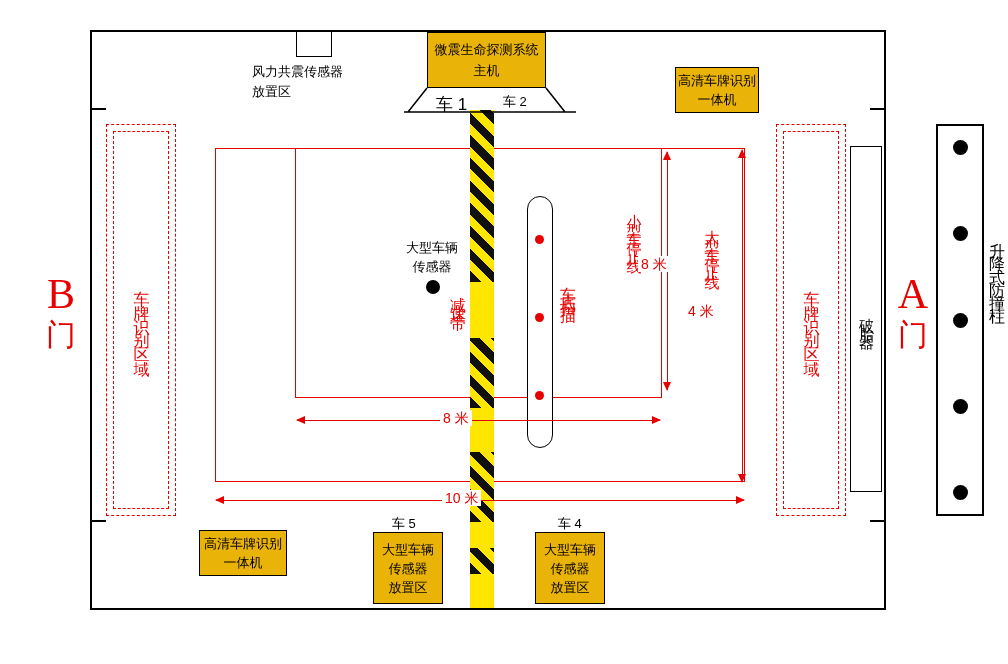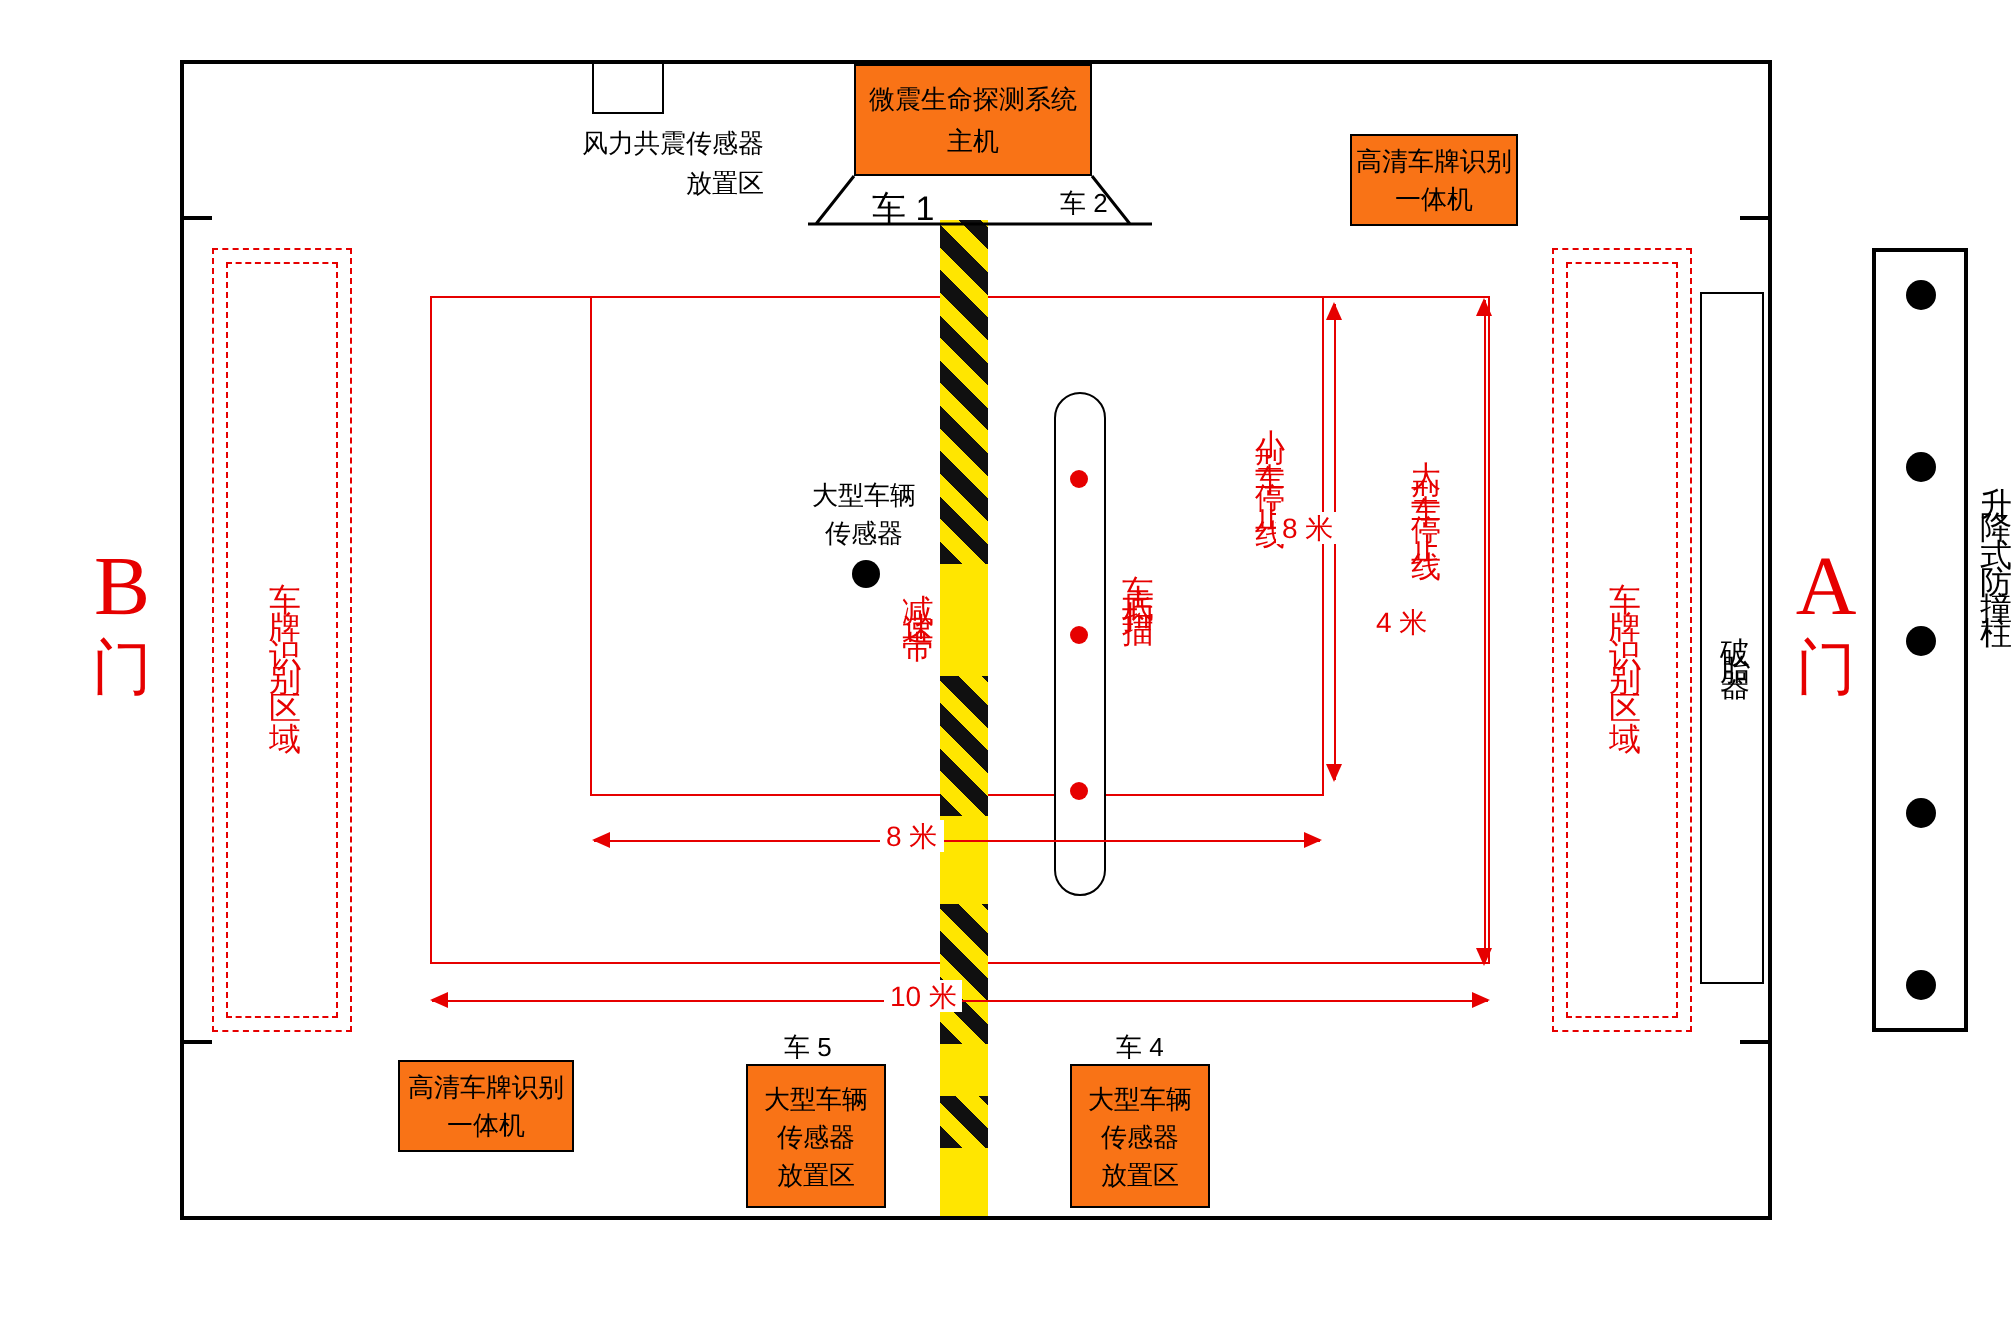--- a/index.html
+++ b/index.html
@@ -1,20 +1,20 @@
 <!DOCTYPE html>
 <html><head>
 <meta charset="utf-8">
 <style>
   *{margin:0;padding:0;box-sizing:border-box}
   html,body{background:#fff}
   #canvas{position:relative;width:1008px;height:664px;background:#fff;
           font-family:"Liberation Sans",sans-serif;color:#000;overflow:hidden}
   .abs{position:absolute}
-  .box{position:absolute;border:1px solid #000;background:#f97316;display:flex;flex-direction:column;
+  .box{position:absolute;border:1px solid #000;background:#eab308;display:flex;flex-direction:column;
        align-items:center;justify-content:center;text-align:center;z-index:4;font-size:13px;line-height:19px}
   .vtext{writing-mode:vertical-rl;text-orientation:upright}
   .red{color:#e60000}
   .dashedred{position:absolute;border:1px dashed #e60000}
   .dot{position:absolute;border-radius:50%;background:#000}
   .bdot{border-radius:50%;background:#000;width:15px;height:15px}
   .rdot{position:absolute;border-radius:50%;background:#e60000;width:9px;height:9px}
   .redrect{position:absolute;border:1px solid #e60000;z-index:1}
   .tick{position:absolute;background:#000;height:2px;width:14px}
   .arrow-v{position:absolute;width:0;border-left:1.5px solid #e60000;z-index:3}
@@ -71,34 +71,34 @@
   <div class="abs" style="left:936px;top:124px;width:48px;height:392px;border:2px solid #000;display:flex;flex-direction:column;align-items:center;justify-content:space-between;padding:14px 0">
     <span class="bdot"></span>
     <span class="bdot"></span>
     <span class="bdot"></span>
     <span class="bdot"></span>
     <span class="bdot"></span>
   </div>
   <div class="abs vtext" style="left:986px;top:230px;font-size:16px;letter-spacing:13px">升降式防撞柱</div>
 
   <div class="abs" style="left:296px;top:31px;width:36px;height:26px;border:1px solid #000;background:#fff;z-index:4"></div>
-  <div class="plainlbl" style="left:252px;top:62px;width:130px;text-align:right;font-size:13px;line-height:20px">
+  <div class="plainlbl" style="left:252px;top:62px;width:130px;text-align:left;font-size:13px;line-height:20px">
     <div>风力共震传感器</div>
     <div>放置区</div>
   </div>
 
   <div class="box" style="left:427px;top:32px;width:119px;height:56px;border-width:1.5px;row-gap:2px">
     <div>微震生命探测系统</div>
     <div>主机</div>
   </div>
   <svg class="abs" style="left:398px;top:84px;z-index:3" width="184" height="32" viewBox="0 0 184 32">
     <path d="M29 4 L10 28 M148 4 L167 28 M6 28 H178" stroke="#000" stroke-width="1.5" fill="none"></path>
   </svg>
   <div class="plainlbl" style="left:436px;top:93px;font-size:17px">车 1</div>
-  <div class="plainlbl" style="left:530px;top:93px;font-size:13px">车 2</div>
+  <div class="plainlbl" style="left:503px;top:93px;font-size:13px">车 2</div>
 
   <div class="box" style="left:675px;top:67px;width:84px;height:46px">
     <div>高清车牌识别</div>
     <div>一体机</div>
   </div>
 
   <div class="redrect" style="left:215px;top:148px;width:530px;height:334px"></div>
   <div class="redrect" style="left:295px;top:148px;width:367px;height:250px"></div>
 
   <div class="abs" style="left:470px;top:110px;width:24px;height:498px;background:#ffe600;z-index:2">

